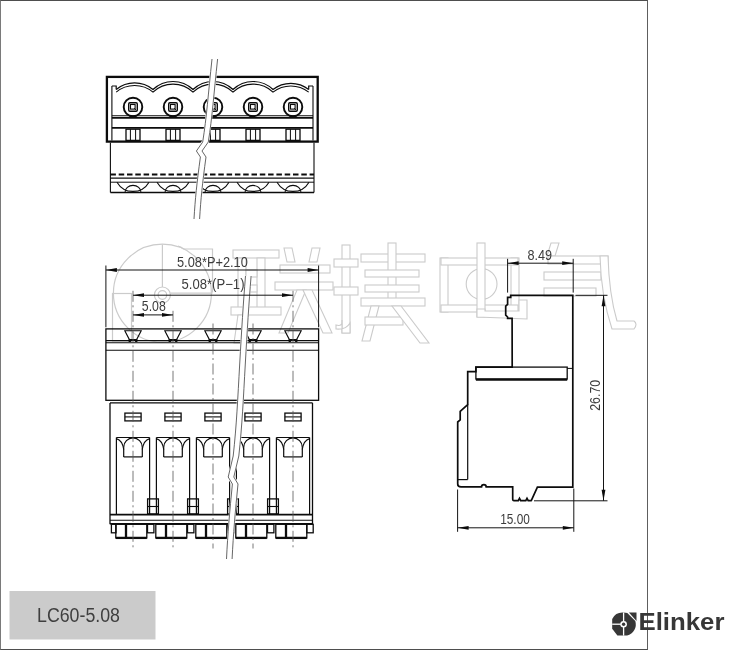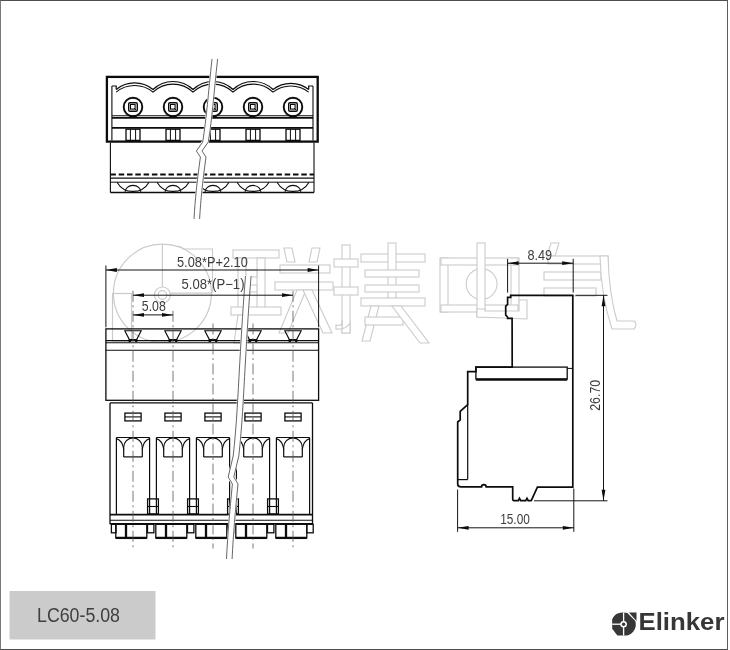--- a/index.html
+++ b/index.html
@@ -1,16 +1,16 @@
 <!DOCTYPE html>
 <html><head>
 <meta charset="utf-8">
 <style>
   html,body { margin:0; padding:0; background:#fff; }
-  #page { position:relative; width:728px; height:650px; background:#fff;
+  #page { position:relative; width:648px; height:650px; background:#fff;
           box-sizing:border-box; border-top:1.6px solid #4e4e4e; border-bottom:1.8px solid #4e4e4e;
           border-left:1.2px solid #7a7a7a; border-right:1.4px solid #5e5e5e; }
   svg { position:absolute; left:-1.2px; top:-1.6px; }
   text { font-family:"Liberation Sans", sans-serif; }
 </style>
 </head>
 <body>
 <div id="page">
 <svg width="730" height="650" viewBox="0 0 730 650">
 <g stroke="#cbcbcb" stroke-width="1.2" fill="none">

